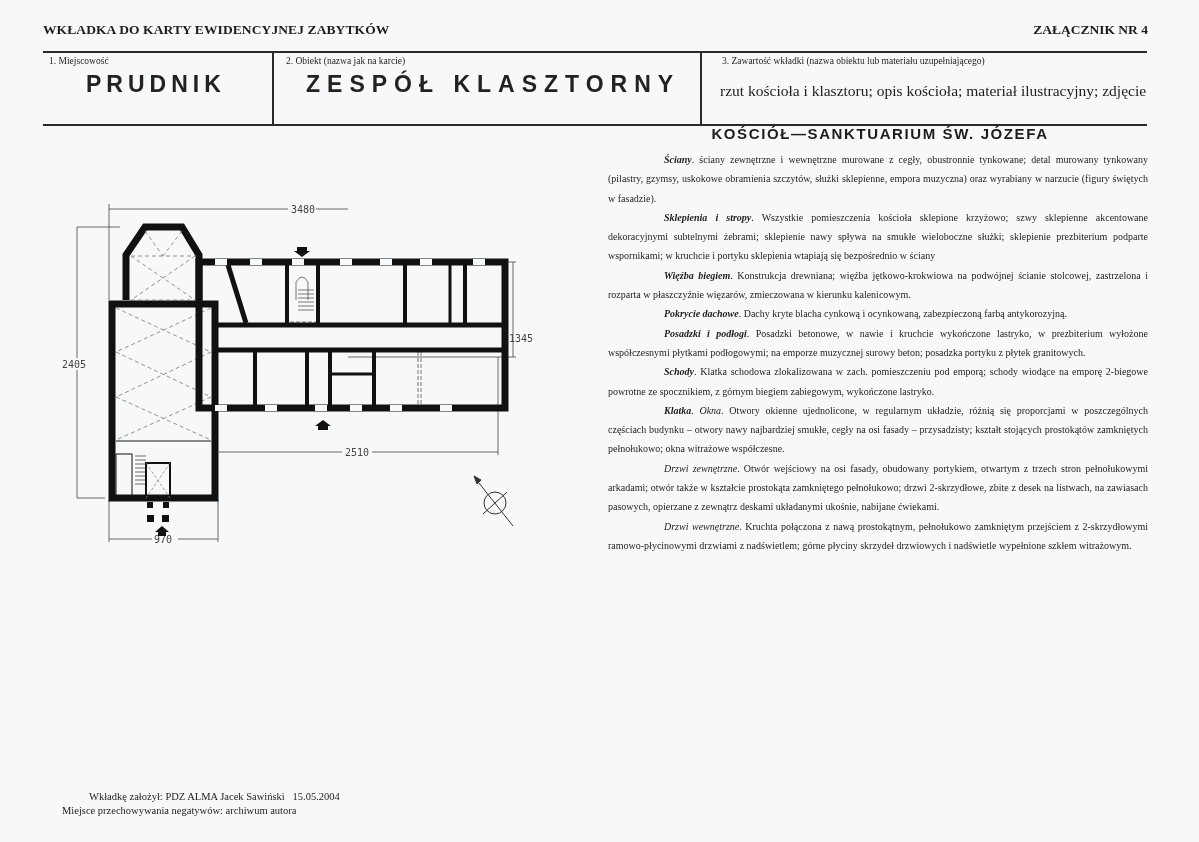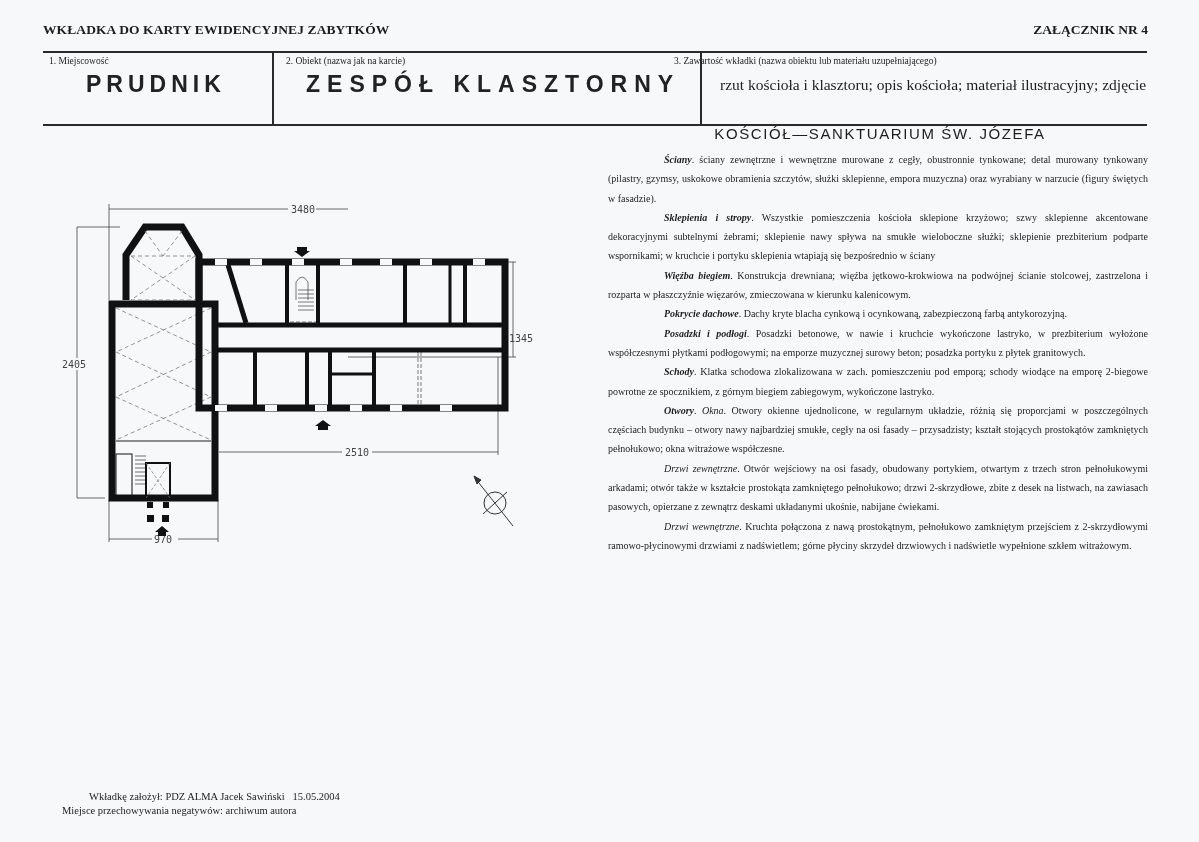--- a/index.html
+++ b/index.html
@@ -11,21 +11,21 @@
   .abs { position:absolute; }
   .doc-title { left:43px; top:22px; font-size:13.5px; font-weight:bold; letter-spacing:0.1px; }
   .annex { right:51px; top:22px; font-size:13.5px; font-weight:bold;text-align:right; }
   .rule { background:#2a2a2a; height:2px; }
   .vrule { background:#2a2a2a; width:2px; }
   .field-label { font-size:9.5px; }
   .big-sans { font-family:"Liberation Sans", sans-serif; font-weight:bold; font-size:23px; letter-spacing:5px; color:#222;text-align:right; }
   .big-sans.obj { letter-spacing:7px; }
   .contents { font-size:15.5px; }
   .heading {
-    font-family:"Liberation Sans", sans-serif; font-weight:normal; font-size:15px;
+    font-family:"Liberation Sans", sans-serif; font-weight:bold; font-size:15px;
     letter-spacing:1.6px; text-align:center; left:600px; width:560px; top:125px;
   }
   .body-text {
     left:608px; width:540px; top:150px; font-size:10px; line-height:19.3px;
     text-align:justify;
   }
   .body-text p { margin:0; text-indent:56px; }
   .body-text .term { font-weight:bold; font-style:italic; }
   .body-text .term-it { font-style:italic; }
   .footer { left:62px; top:790px; font-size:10.5px; line-height:14px; }
@@ -42,33 +42,33 @@
 <div class="abs rule" style="left:43px; top:124px; width:1104px;"></div>
 <div class="abs vrule" style="left:272px; top:51px; height:74px;"></div>
 <div class="abs vrule" style="left:700px; top:51px; height:74px;"></div>
 
 <div class="abs field-label" style="left:49px; top:56px;">1. Miejscowość</div>
 <div class="abs big-sans" style="left:86px; top:71px;">PRUDNIK</div>
 
 <div class="abs field-label" style="left:286px; top:56px;">2. Obiekt (nazwa jak na karcie)</div>
 <div class="abs big-sans obj" style="left:306px; top:71px;">ZESPÓŁ KLASZTORNY</div>
 
-<div class="abs field-label" style="left:674px; top:56px;">3. Zawartość wkładki (nazwa obiektu lub materiału uzupełniającego)</div>
-<div class="abs contents" style="left:720px; top:76px;">rzut kościoła i klasztoru; opis kościoła; materiał ilustracyjny; zdjęcie</div>
+<div class="abs field-label" style="left:722px; top:56px;">3. Zawartość wkładki (nazwa obiektu lub materiału uzupełniającego)</div>
+<div class="abs contents" style="left:720px; top:82px;">rzut kościoła i klasztoru; opis kościoła; materiał ilustracyjny; zdjęcie</div>
 
 <div class="abs heading">KOŚCIÓŁ—SANKTUARIUM ŚW. JÓZEFA</div>
 
 <div class="abs body-text">
   <p><span class="term">Ściany</span><span>. </span><span>ściany zewnętrzne i wewnętrzne murowane z cegły, obustronnie tynkowane; detal murowany tynkowany (pilastry, gzymsy, uskokowe obramienia szczytów, służki sklepienne, empora muzyczna) oraz wyrabiany w narzucie (figury świętych w fasadzie).</span></p>
   <p><span class="term">Sklepienia i stropy</span><span>. </span><span>Wszystkie pomieszczenia kościoła sklepione krzyżowo; szwy sklepienne akcentowane dekoracyjnymi subtelnymi żebrami; sklepienie nawy spływa na smukłe wieloboczne służki; sklepienie prezbiterium podparte wspornikami; w kruchcie i portyku sklepienia wtapiają się bezpośrednio w ściany</span></p>
   <p><span class="term">Więźba biegiem</span><span>. </span><span>Konstrukcja drewniana; więźba jętkowo-krokwiowa na podwójnej ścianie stolcowej, zastrzelona i rozparta w płaszczyźnie więzarów, zmieczowana w kierunku kalenicowym.</span></p>
   <p><span class="term">Pokrycie dachowe</span><span>. </span><span>Dachy kryte blacha cynkową i ocynkowaną, zabezpieczoną farbą antykorozyjną.</span></p>
   <p><span class="term">Posadzki i podłogi</span><span>. </span><span>Posadzki betonowe, w nawie i kruchcie wykończone lastryko, w prezbiterium wyłożone współczesnymi płytkami podłogowymi; na emporze muzycznej surowy beton; posadzka portyku z płytek granitowych.</span></p>
   <p><span class="term">Schody</span><span>. </span><span>Klatka schodowa zlokalizowana w zach. pomieszczeniu pod emporą; schody wiodące na emporę 2-biegowe powrotne ze spocznikiem, z górnym biegiem zabiegowym, wykończone lastryko.</span></p>
-  <p><span class="term">Otwory</span><span>. </span><span class="term-it">Okna</span><span>. </span><span>Otwory okienne ujednolicone, w regularnym układzie, różnią się proporcjami w poszczególnych częściach budynku – otwory nawy najbardziej smukłe, cegły na osi fasady – przysadzisty; kształt stojących prostokątów zamkniętych pełnołukowo; okna witrażowe współczesne.</span></p>
+  <p><span class="term">Klatka</span><span>. </span><span class="term-it">Okna</span><span>. </span><span>Otwory okienne ujednolicone, w regularnym układzie, różnią się proporcjami w poszczególnych częściach budynku – otwory nawy najbardziej smukłe, cegły na osi fasady – przysadzisty; kształt stojących prostokątów zamkniętych pełnołukowo; okna witrażowe współczesne.</span></p>
   <p><span class="term-it">Drzwi zewnętrzne</span><span>. </span><span>Otwór wejściowy na osi fasady, obudowany portykiem, otwartym z trzech stron pełnołukowymi arkadami; otwór także w kształcie prostokąta zamkniętego pełnołukowo; drzwi 2-skrzydłowe, zbite z desek na listwach, na zawiasach pasowych, opierzane z zewnątrz deskami układanymi ukośnie, nabijane ćwiekami.</span></p>
   <p><span class="term-it">Drzwi wewnętrzne</span><span>. </span><span>Kruchta połączona z nawą prostokątnym, pełnołukowo zamkniętym przejściem z 2-skrzydłowymi ramowo-płycinowymi drzwiami z nadświetlem; górne płyciny skrzydeł drzwiowych i nadświetle wypełnione szkłem witrażowym.</span></p>
 </div>
 
 <svg class="abs plan" viewBox="40 190 500 370" xmlns="http://www.w3.org/2000/svg">
   <g stroke="#444" stroke-width="0.8" fill="none">
 
     <line x1="109" y1="209" x2="348" y2="209"></line>
     <line x1="109" y1="204" x2="109" y2="300"></line>
 

